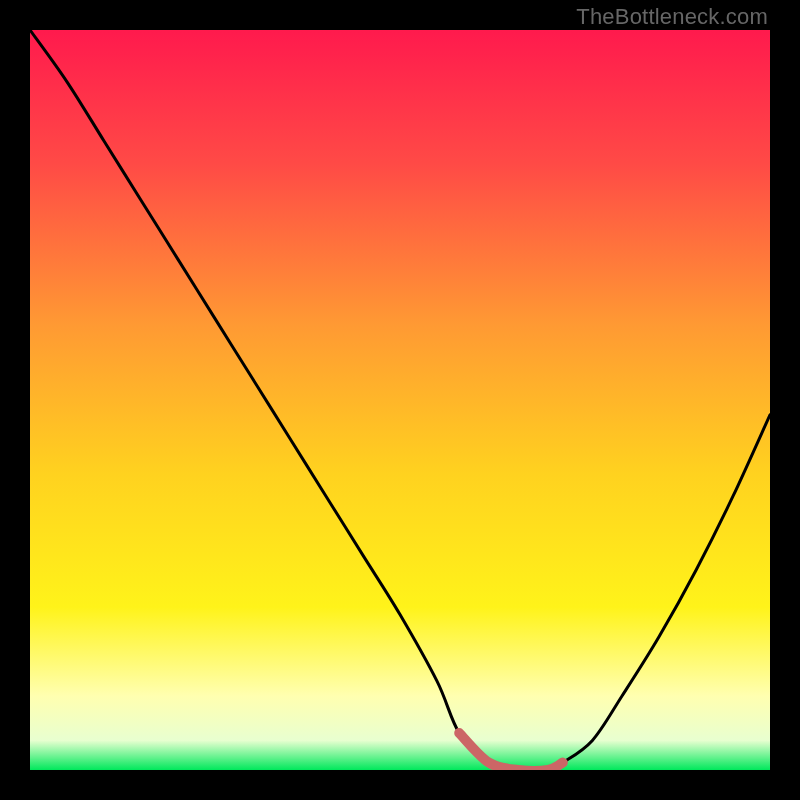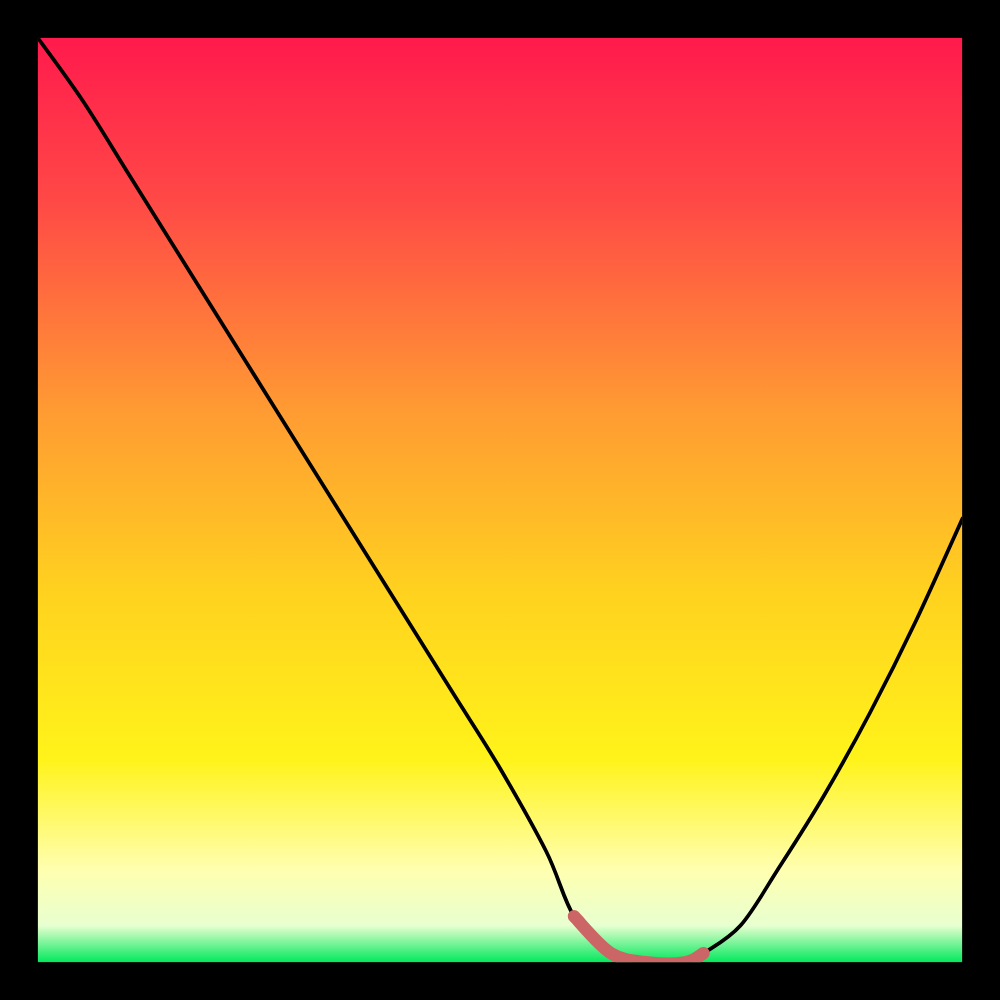--- a/index.html
+++ b/index.html
@@ -49,20 +49,21 @@
     font-size: 22px;
     font-weight: 500;
     letter-spacing: 0.2px;
   }
 </style>
 </head>
 <body>
 
 <div class="frame">
 
+  <div class="watermark">TheBottleneck.com</div>
 
   <div class="plot-area">
     <svg class="gradient" viewBox="0 0 740 740" preserveAspectRatio="none">
       <defs>
         <linearGradient id="bg" x1="0" y1="0" x2="0" y2="1">
             <stop offset="0%" stop-color="#ff1a4d"></stop>
             <stop offset="18%" stop-color="#ff4a46"></stop>
             <stop offset="40%" stop-color="#ff9a33"></stop>
             <stop offset="60%" stop-color="#ffd21f"></stop>
             <stop offset="78%" stop-color="#fff31a"></stop>

